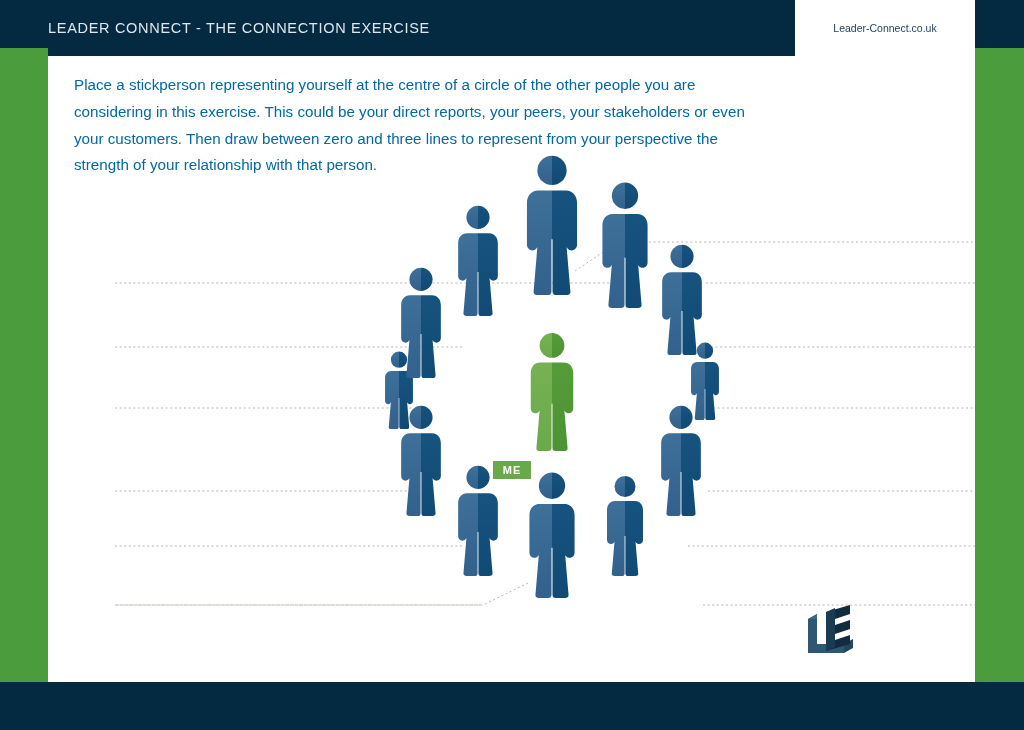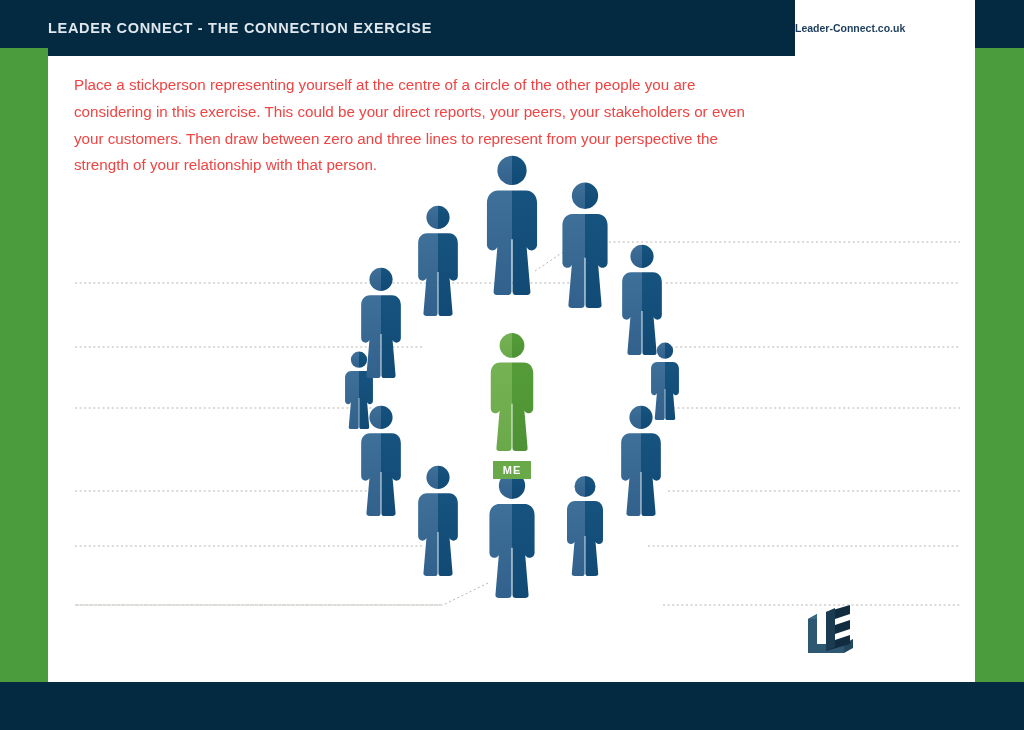--- a/index.html
+++ b/index.html
@@ -49,59 +49,60 @@
     left: 0; top: 682px;
     width: 1024px; height: 48px;
     background: #042a42;
   }
   .header-title {
     position: absolute;
     left: 48px; top: 0;
     height: 56px;
     line-height: 56px;
     font-size: 14.5px;
-    font-weight: bold;
+    font-weight: normal;
     letter-spacing: 0.7px;
     color: #dfe7ec;
     white-space: nowrap;
   }
   .header-url {
     position: absolute;
     left: 795px; top: 0;
     width: 180px; height: 56px;
     line-height: 56px;
+    text-align: center;
     font-size: 10.5px;
-    font-weight: bold;
+    font-weight: normal;
     color: #1c3d5c;
     white-space: nowrap;
   }
 
   
   .canvas {
     position: absolute;
     left: 48px; top: 56px;
     width: 927px; height: 626px;
     background: #ffffff;
     overflow: hidden;
   }
 
   .intro-text {
     position: absolute;
     left: 26px; top: 16px;
     width: 690px;
     font-size: 15.2px;
     line-height: 26.8px;
-    color: #ef4444;
+    color: #0369a1;
   }
 
   
   .diagram {
     position: absolute;
     left: 0; top: 0;
-    width: 927px; height: 626px;
+    width: 927px; height: 626px; padding-left: 40px;
   }
   .diagram svg {
     display: block;
     width: 927px;
     height: 626px;
   }
 
   .me-badge {
     position: absolute;
     background: #6aa94a;

